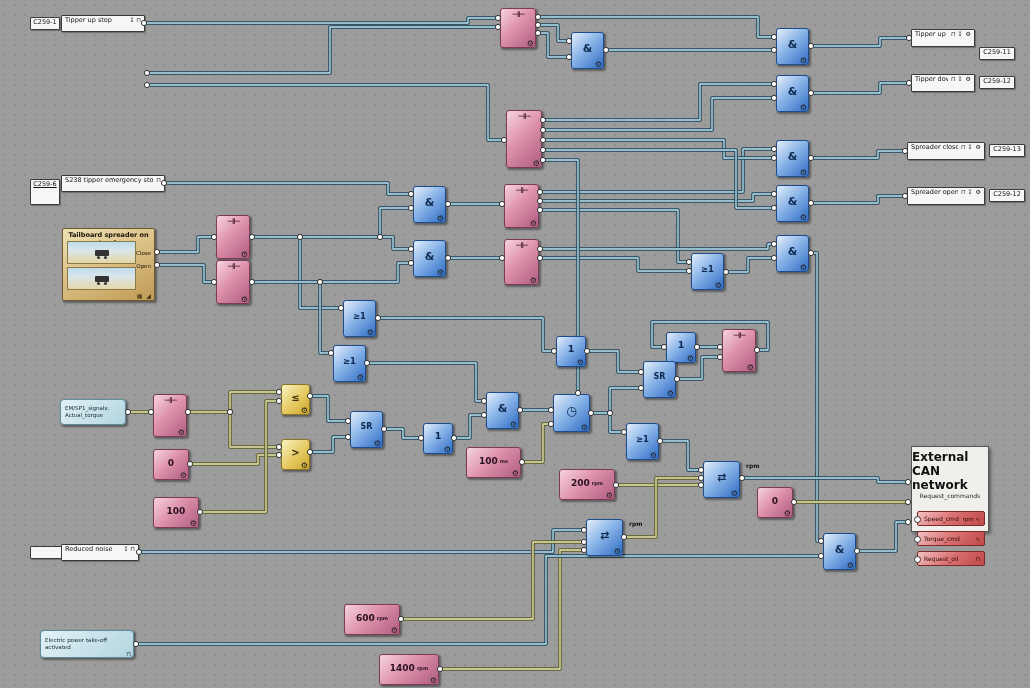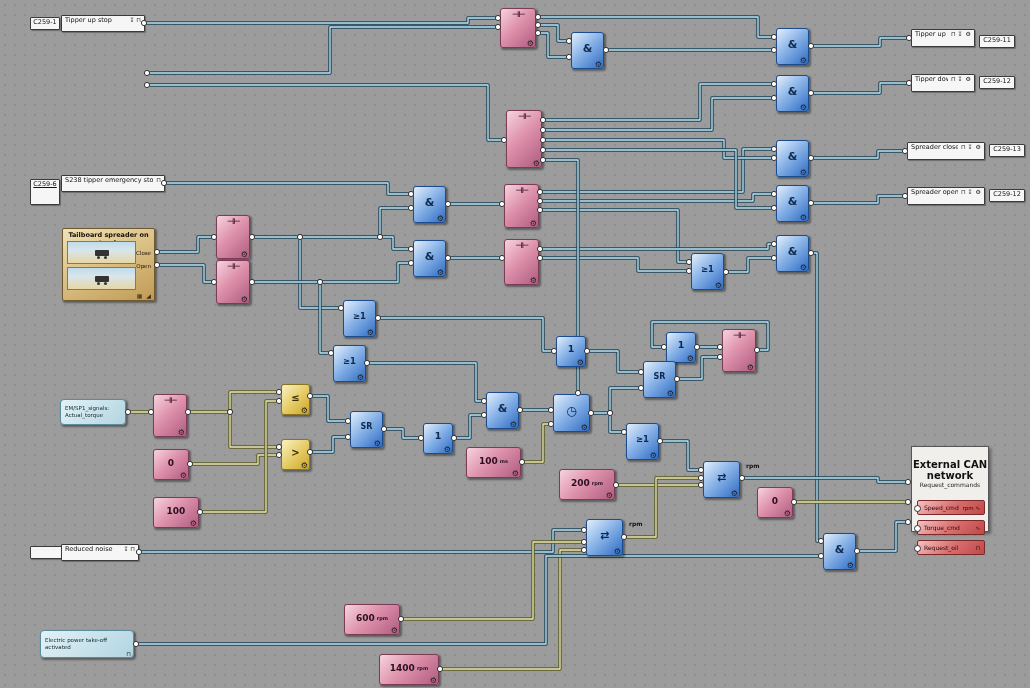--- a/index.html
+++ b/index.html
@@ -31,21 +31,21 @@
   .thumb{position:absolute;left:4px;height:21px;background:linear-gradient(180deg,#bfdcec 0%,#d8e6ea 40%,#e6d6a6 100%);
     border:1px solid #8a7a4a;display:flex;align-items:center;justify-content:center;}
   .truck{position:relative;width:14px;height:6px;background:#333;border-radius:1px;}
   .truck:after{content:"";position:absolute;left:2px;bottom:-3px;width:3px;height:3px;border-radius:50%;background:#333;box-shadow:7px 0 0 #333;}
   .outlbl{position:absolute;right:3px;font-size:5.5px;color:#1a1208;}
   .cornericons{position:absolute;right:2px;bottom:1px;font-size:6px;color:#3a2c10;letter-spacing:1px;}
   .siglines{position:absolute;inset:0;display:flex;flex-direction:column;justify-content:center;
     padding:2px 4px;font-size:5.5px;color:#10282e;line-height:1.25;}
   .sigicon{position:absolute;right:2px;bottom:0;font-size:6px;color:#10282e;}
   .canblk{position:absolute;background:#f0efec;border:1px solid #555;box-shadow:2px 2px 3px rgba(0,0,0,.4);box-sizing:border-box;}
-  .cantitle{margin-top:12px;text-align:center;font-size:10px;font-weight:bold;color:#111;}
+  .cantitle{margin-top:3px;text-align:left;font-size:12px;font-weight:bold;color:#111;}
   .cansub{text-align:center;font-size:6px;color:#222;}
   .can-row{position:relative;height:15px;margin:5px 3px 0 5px;
     background:linear-gradient(135deg,#f4c0c0 0%,#d97070 50%,#c04848 100%);
     border:1px solid #7a2828;border-radius:2px;display:flex;align-items:center;
     padding:0 4px 0 6px;font-size:6px;color:#2a0808;box-sizing:border-box;}
   .rowlabel{flex:1;white-space:nowrap;}
   .rowicons{font-size:5.5px;white-space:nowrap;}
   .rowport{position:absolute;left:-4px;top:4px;width:5px;height:5px;background:#fff;border:1px solid #333;border-radius:50%;}
   .floatlbl{position:absolute;font-size:6px;font-weight:bold;color:#111;}
   .edgeicon{position:absolute;top:2px;left:0;right:0;text-align:center;font-size:8px;font-weight:bold;color:#42152c;letter-spacing:-1px;line-height:1;}
@@ -530,21 +530,21 @@
           <span class="cst-unit">rpm</span>
         </div>
         <span class="gear">⚙</span>
       </div>
       <div style="position: absolute; left: 911px; top: 29px; height: 19px;">
         <div class="tagbx lbl" style="left: 0px; top: 0px; width: 64px; height: 18px;">
           <span class="lbltx">Tipper up</span>
           <span class="ics">⊓ ↧</span>
           <span class="ics">⚙</span>
         </div>
-        <div class="tagbx" style="left: 68px; top: 6px; width: 36px; height: 13px;">
+        <div class="tagbx" style="left: 68px; top: 18px; width: 36px; height: 13px;">
           <span>C259-11</span>
         </div>
       </div>
       <div style="position: absolute; left: 911px; top: 74px; height: 19px;">
         <div class="tagbx lbl" style="left: 0px; top: 0px; width: 64px; height: 18px;">
           <span class="lbltx">Tipper down</span>
           <span class="ics">⊓ ↧</span>
           <span class="ics">⚙</span>
         </div>
         <div class="tagbx" style="left: 68px; top: 2px; width: 36px; height: 13px;">

